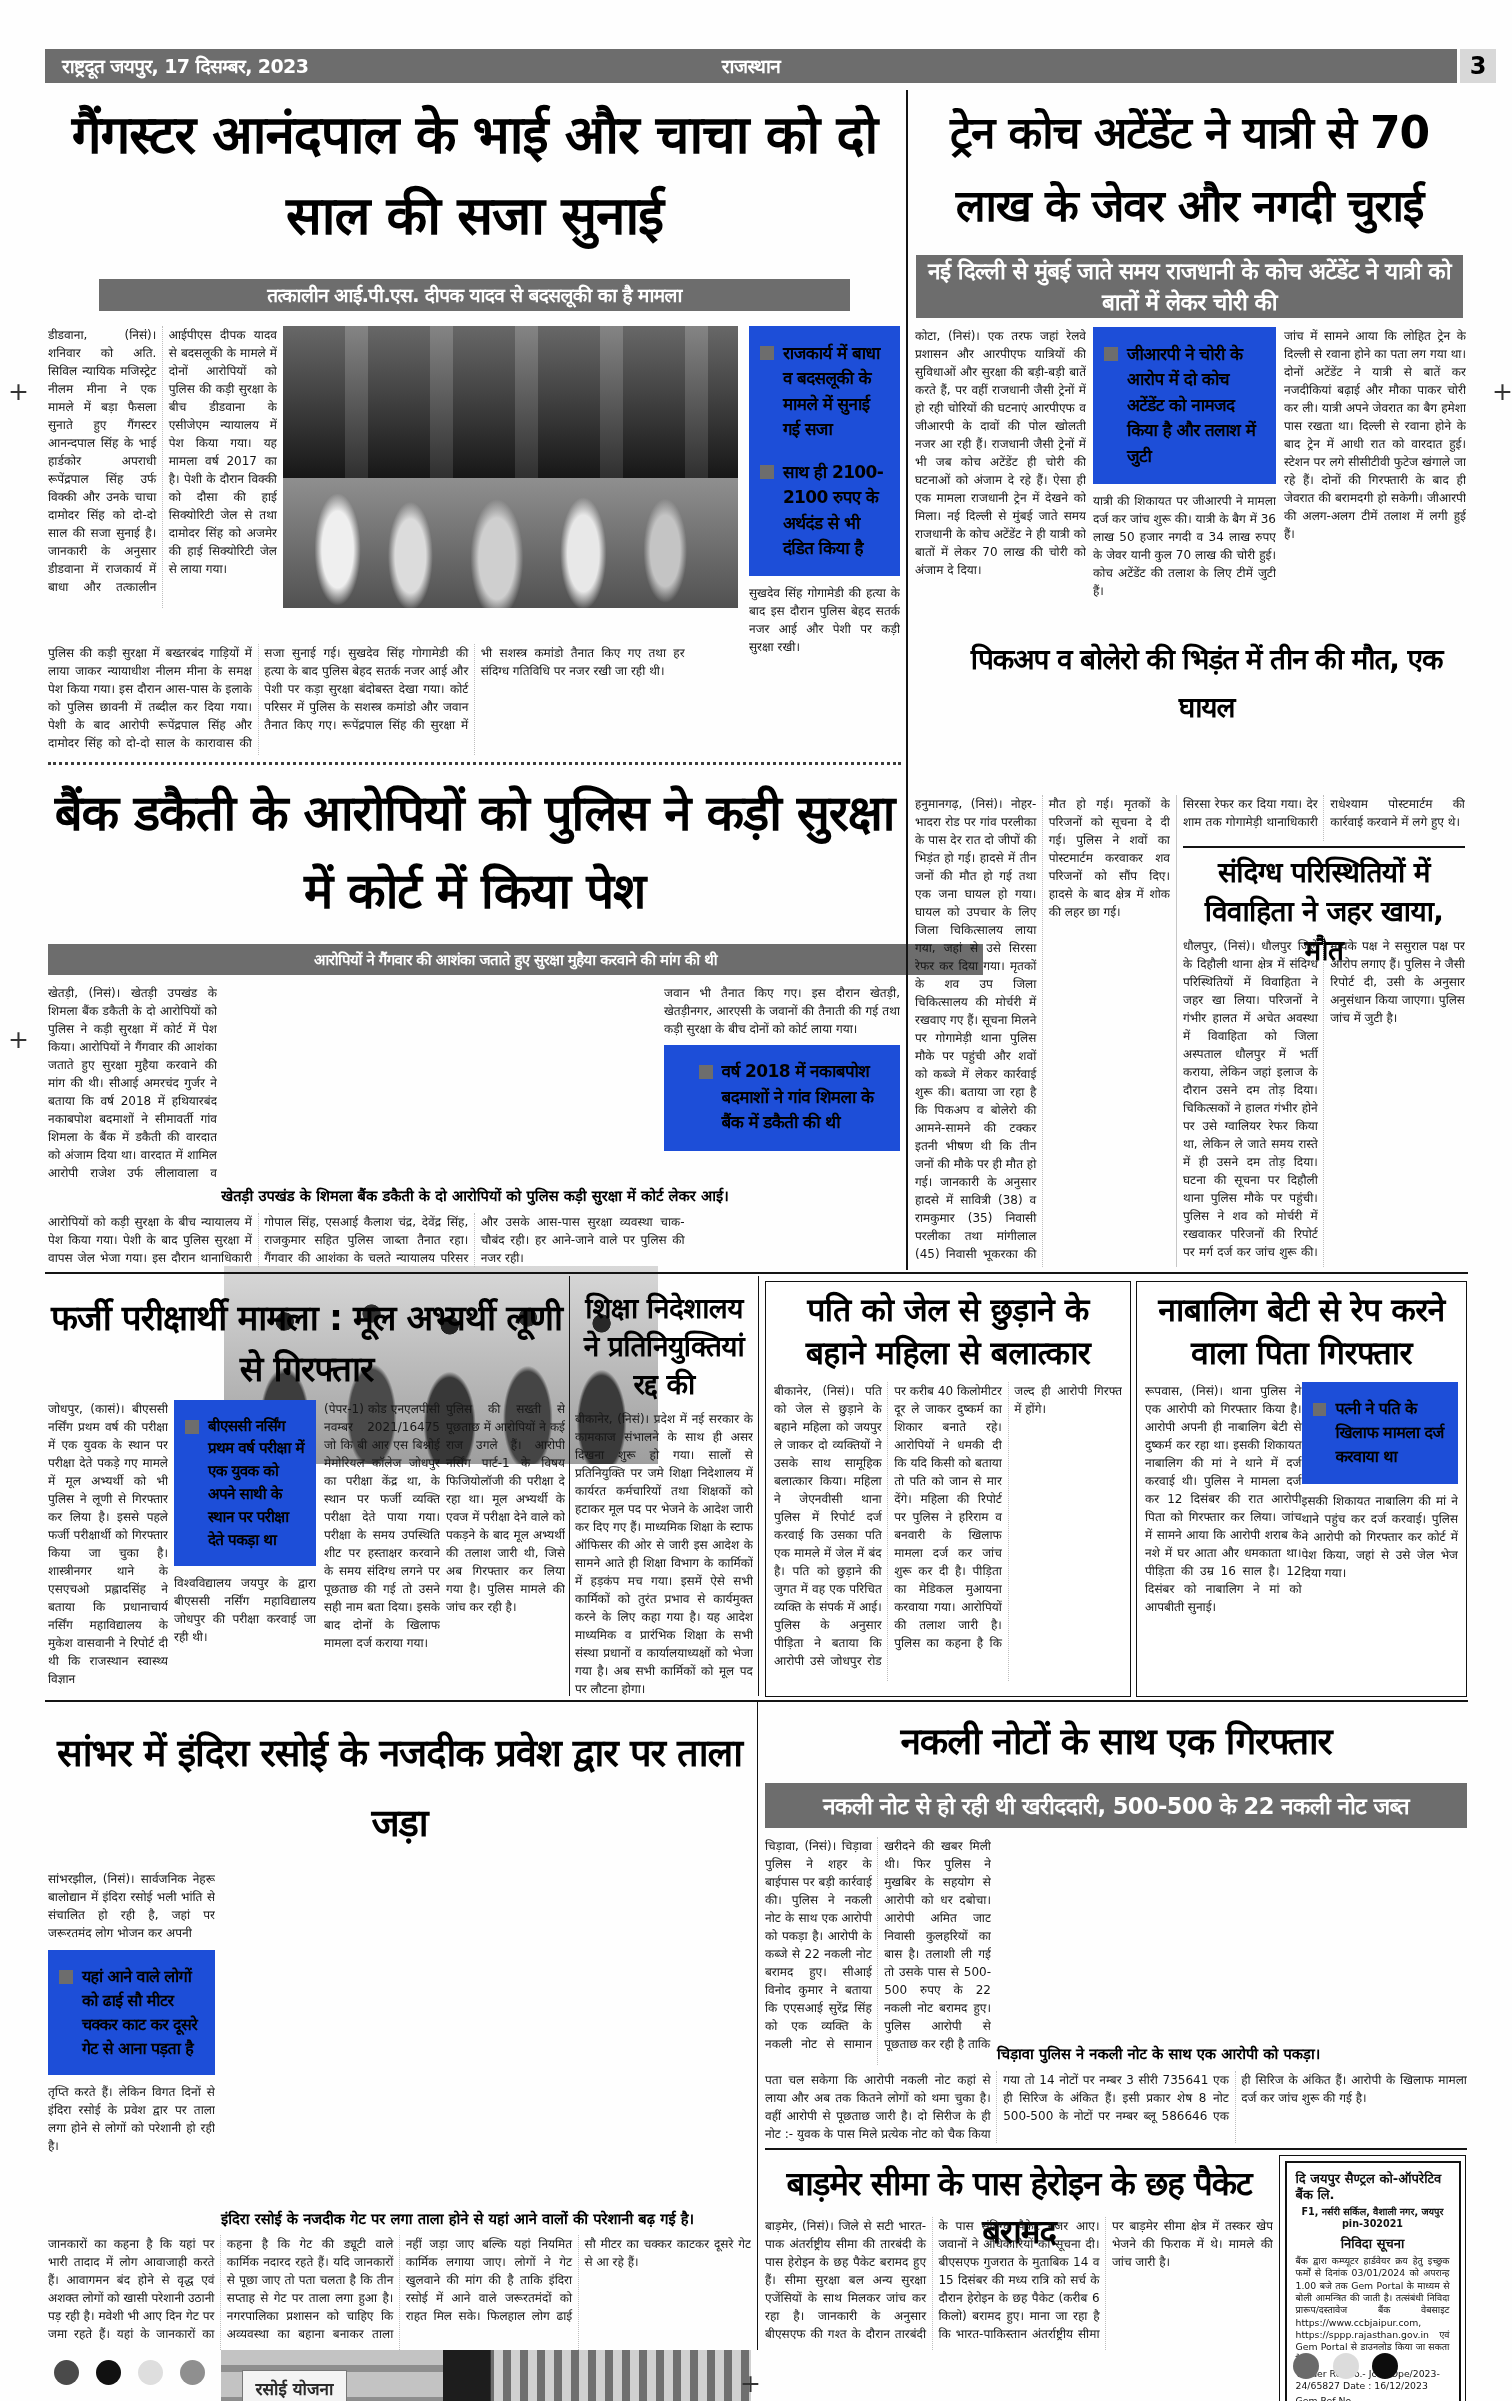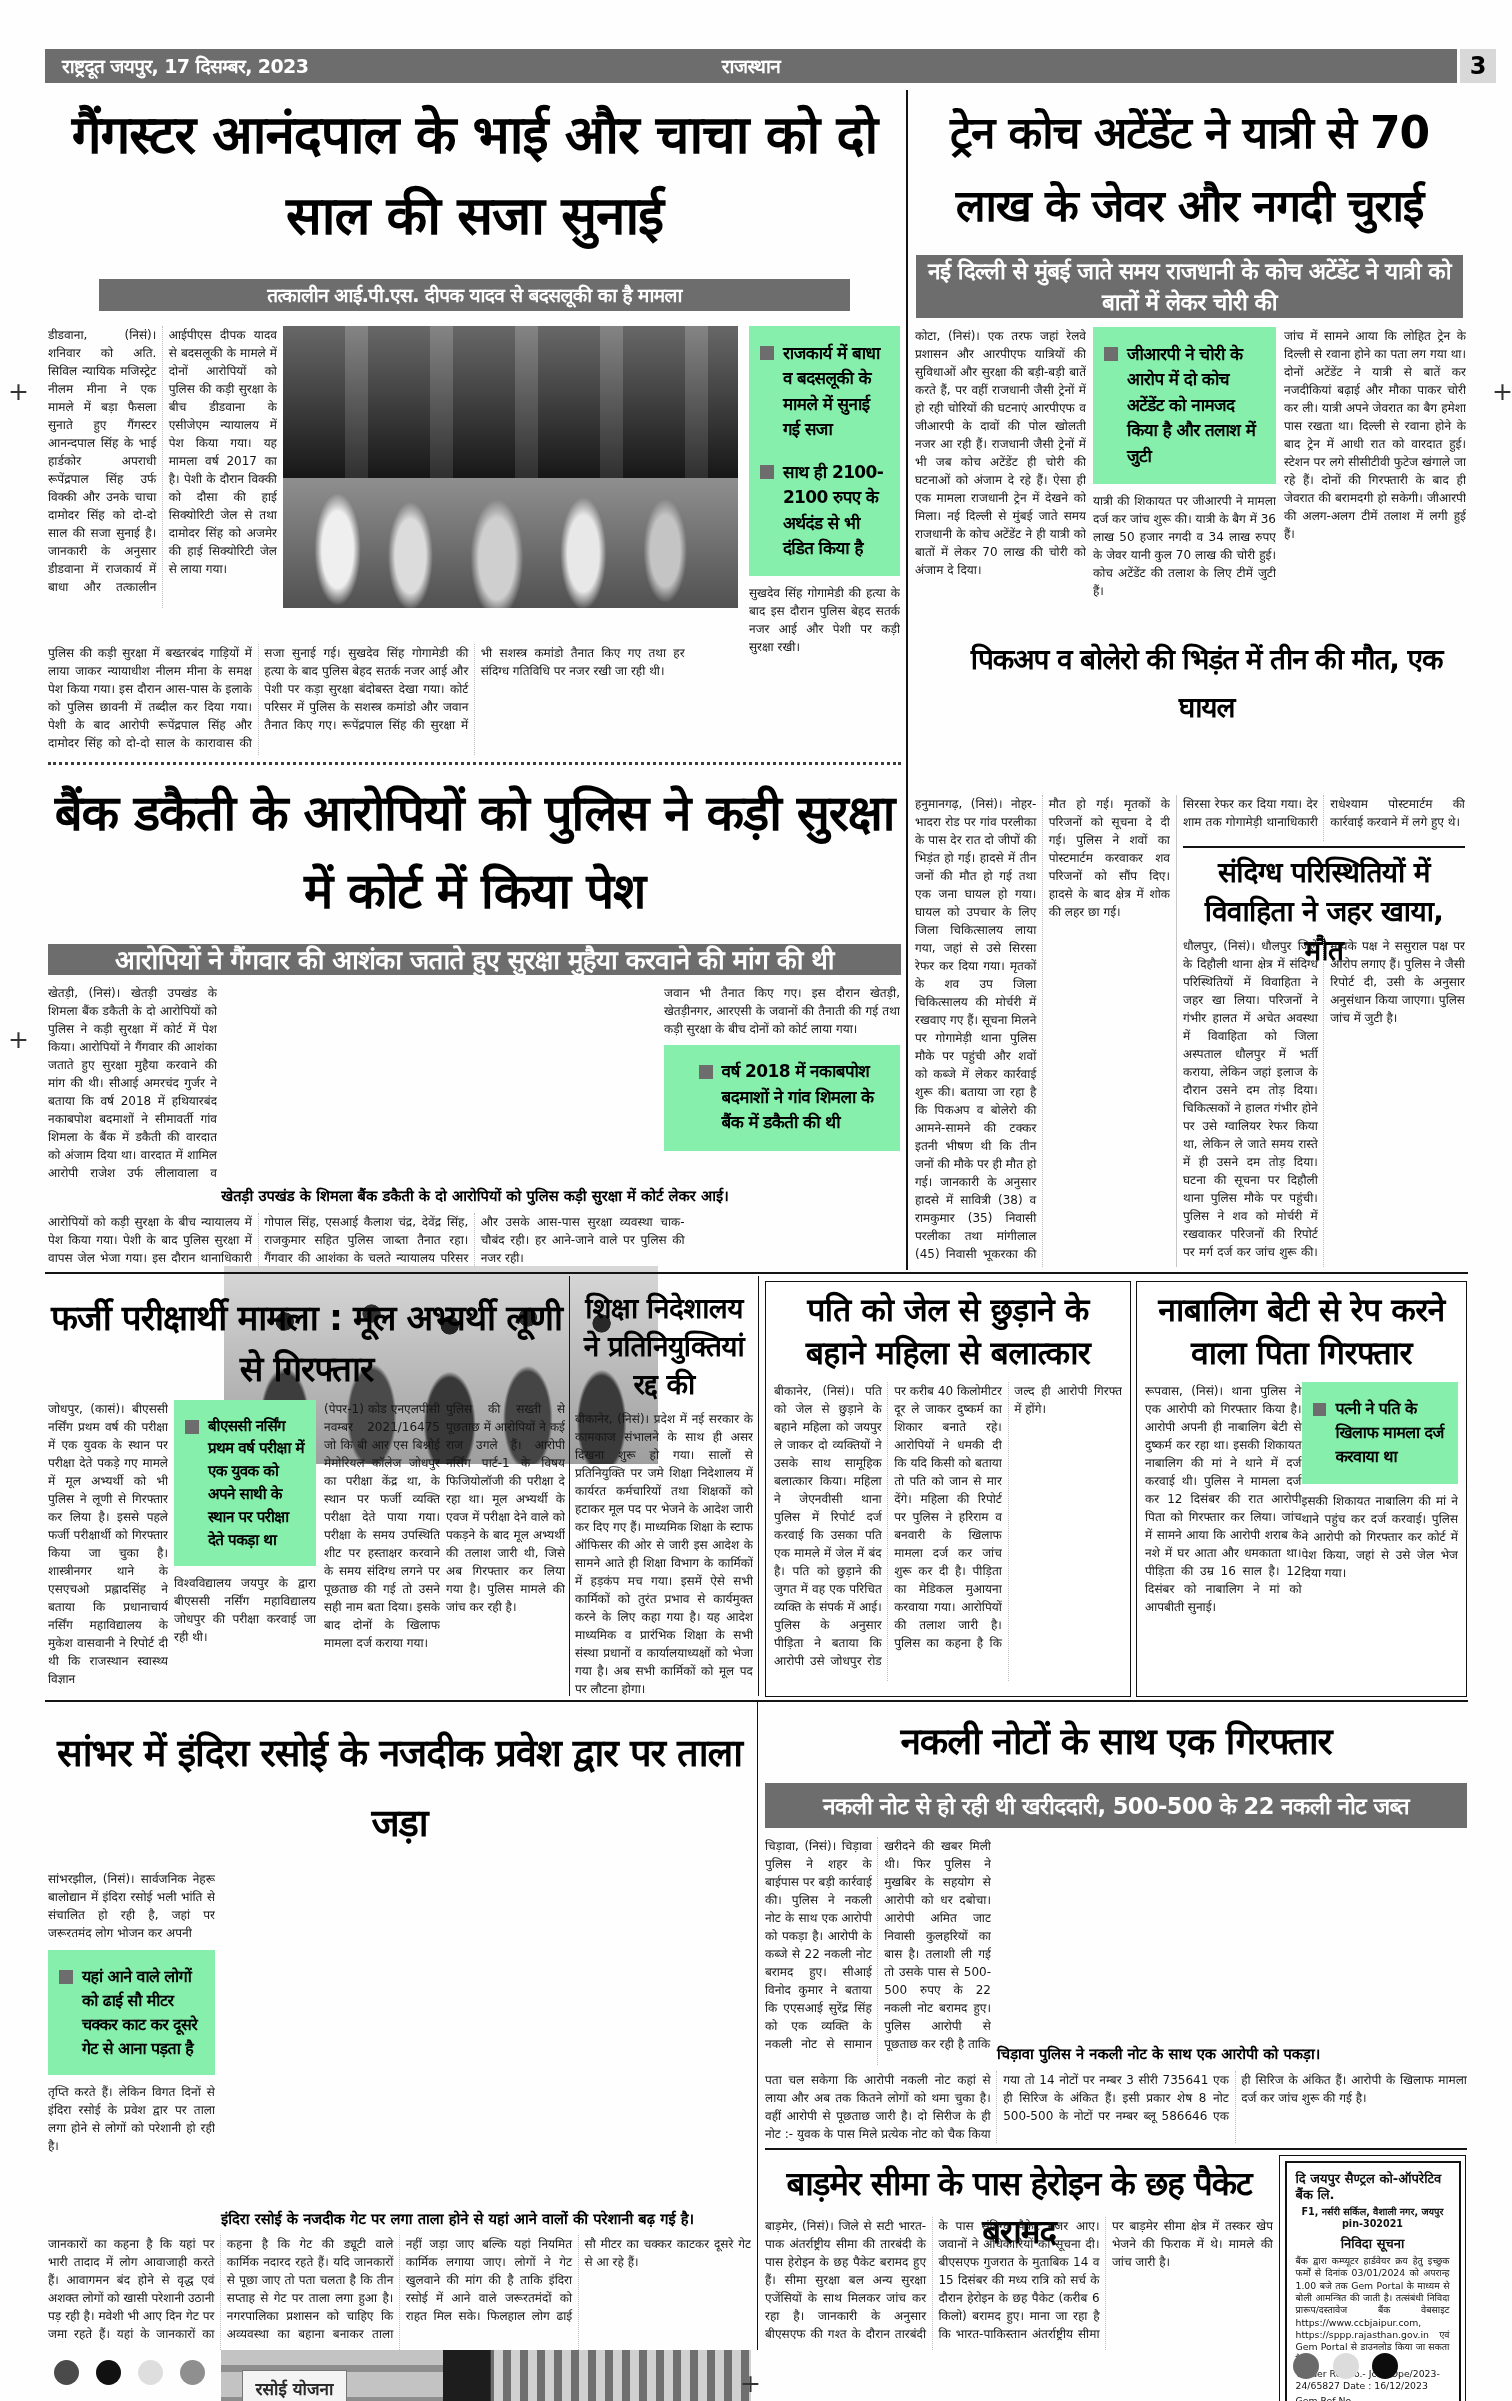--- a/index.html
+++ b/index.html
@@ -4,21 +4,21 @@
 <style>
   html,body{margin:0;padding:0;}
   body{width:1512px;height:2401px;background:#fefefe;font-family:"DejaVu Sans",sans-serif;color:#111;position:relative;}
   .abs{position:absolute;}
   .hl{font-weight:700;text-align:center;color:#000;letter-spacing:-1.1px;}
   .strip{background:#6d6d6d;color:#fff;font-weight:700;text-align:center;display:flex;align-items:center;justify-content:center;letter-spacing:-0.6px;}
   .bt{font-size:12px;line-height:1.5;text-align:justify;color:#161616;overflow:hidden;}
   .c2{column-count:2;column-gap:12.4px;column-fill:auto;column-rule:0.6px dotted #bdbdbd;}
   .c3{column-count:3;column-gap:12.4px;column-fill:auto;column-rule:0.6px dotted #bdbdbd;}
   .c4{column-count:4;column-gap:12.4px;column-fill:auto;column-rule:0.6px dotted #bdbdbd;}
-  .bbox{background:#86efac;padding:14.7px 11.3px;}
+  .bbox{background:#1d4ed8;padding:14.7px 11.3px;}
   .bitem{display:flex;gap:9px;margin-bottom:17px;}
   .bitem:last-child{margin-bottom:0;}
   .bsq{width:13.6px;height:13.6px;background:#6d6d6d;flex:none;margin-top:5.6px;}
   .btxt{font-weight:700;font-size:17px;line-height:1.5;color:#000;letter-spacing:-0.6px;}
   .cap{font-weight:700;font-size:14.7px;line-height:1.3;color:#000;}
   .vr{background:#141414;}
   .hr{background:#141414;}
   .dotrule{border-top:3.4px dotted #3c3c3c;height:0;}
   .boxed{border:1.7px solid #111;background:#fff;}
   .photo{overflow:hidden;position:relative;}
@@ -90,21 +90,21 @@
         <span class="bsq"></span>
         <span class="btxt">साथ ही 2100-2100 रुपए के अर्थदंड से भी दंडित किया है</span>
       </div>
     </div>
     <div class="bt" style="margin-top:8px;">सुखदेव सिंह गोगामेडी की हत्या के बाद इस दौरान पुलिस बेहद सतर्क नजर आई और पेशी पर कड़ी सुरक्षा रखी।</div>
   </div>
   <div class="abs bt c4" style="left:48px;top:644px;width:853px;height:111px;">पुलिस की कड़ी सुरक्षा में बख्तरबंद गाड़ियों में लाया जाकर न्यायाधीश नीलम मीना के समक्ष पेश किया गया। इस दौरान आस-पास के इलाके को पुलिस छावनी में तब्दील कर दिया गया। पेशी के बाद आरोपी रूपेंद्रपाल सिंह और दामोदर सिंह को दो-दो साल के कारावास की सजा सुनाई गई। सुखदेव सिंह गोगामेडी की हत्या के बाद पुलिस बेहद सतर्क नजर आई और पेशी पर कड़ा सुरक्षा बंदोबस्त देखा गया। कोर्ट परिसर में पुलिस के सशस्त्र कमांडो और जवान तैनात किए गए। रूपेंद्रपाल सिंह की सुरक्षा में भी सशस्त्र कमांडो तैनात किए गए तथा हर संदिग्ध गतिविधि पर नजर रखी जा रही थी।</div>
   <div class="abs dotrule" style="left:48px;top:762px;width:853px;"></div>
 
   <div class="abs hl" style="left:48px;top:775px;width:853px;height:164px;font-size:49px;line-height:1.6;">बैंक डकैती के आरोपियों को पुलिस ने कड़ी सुरक्षा में कोर्ट में किया पेश</div>
-  <div class="abs strip" style="left:48px;top:944px;width:853px;height:30.5px;font-size:26px;">आरोपियों ने गैंगवार की आशंका जताते हुए सुरक्षा मुहैया करवाने की मांग की थी</div>
+  <div class="abs strip" style="left:48px;top:944px;width:935px;height:30.5px;font-size:15px;">आरोपियों ने गैंगवार की आशंका जताते हुए सुरक्षा मुहैया करवाने की मांग की थी</div>
   <div class="abs bt" style="left:48px;top:984px;width:169px;height:198px;">खेतड़ी, (निसं)। खेतड़ी उपखंड के शिमला बैंक डकैती के दो आरोपियों को पुलिस ने कड़ी सुरक्षा में कोर्ट में पेश किया। आरोपियों ने गैंगवार की आशंका जताते हुए सुरक्षा मुहैया करवाने की मांग की थी। सीआई अमरचंद गुर्जर ने बताया कि वर्ष 2018 में हथियारबंद नकाबपोश बदमाशों ने सीमावर्ती गांव शिमला के बैंक में डकैती की वारदात को अंजाम दिया था। वारदात में शामिल आरोपी राजेश उर्फ लीलावाला व रूपसिंह को हरियाणा की सीमा से पकड़ा गया था।</div>
   <div class="abs photo ph-bank" style="left:224px;top:984px;width:434px;height:198px;"></div>
   <div class="abs" style="left:664px;top:984px;width:236px;height:198px;">
     <div class="bt">जवान भी तैनात किए गए। इस दौरान खेतड़ी, खेतड़ीनगर, आरएसी के जवानों की तैनाती की गई तथा कड़ी सुरक्षा के बीच दोनों को कोर्ट लाया गया।</div>
     <div class="bbox" style="margin-top:6.8px;padding-left:35px;">
       <div class="bitem">
         <span class="bsq"></span>
         <span class="btxt">वर्ष 2018 में नकाबपोश बदमाशों ने गांव शिमला के बैंक में डकैती की थी</span>
       </div>
     </div>

